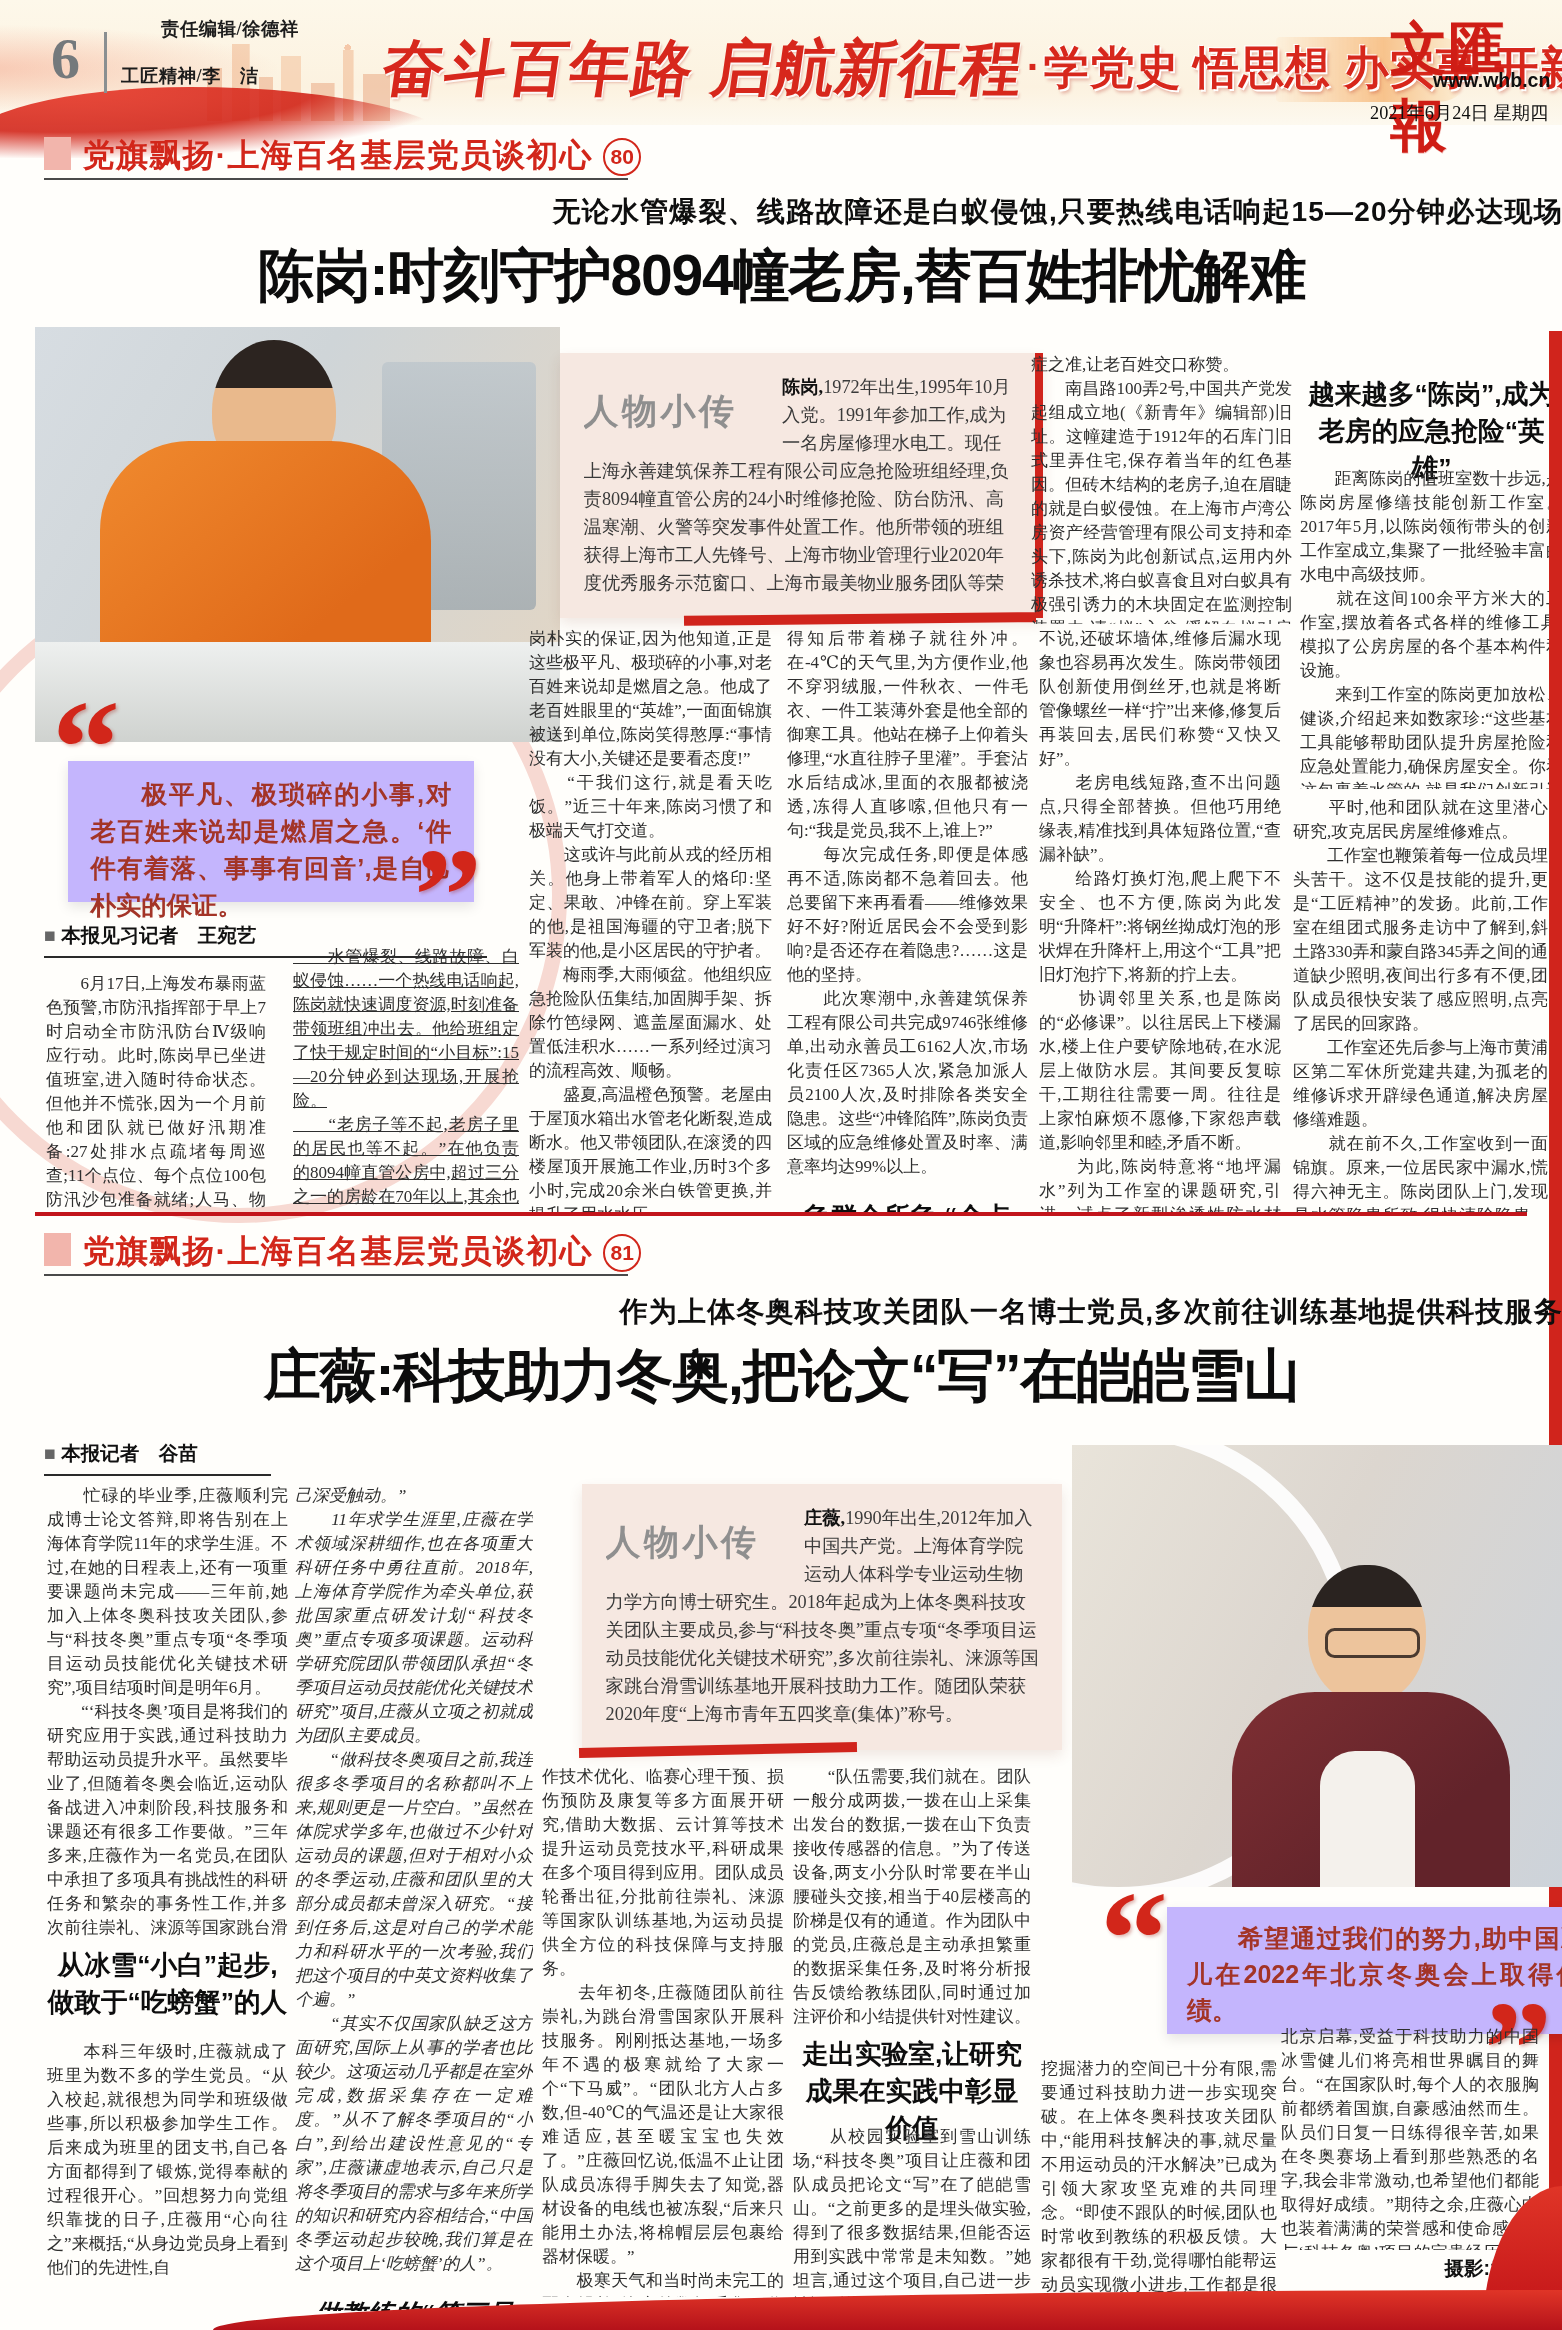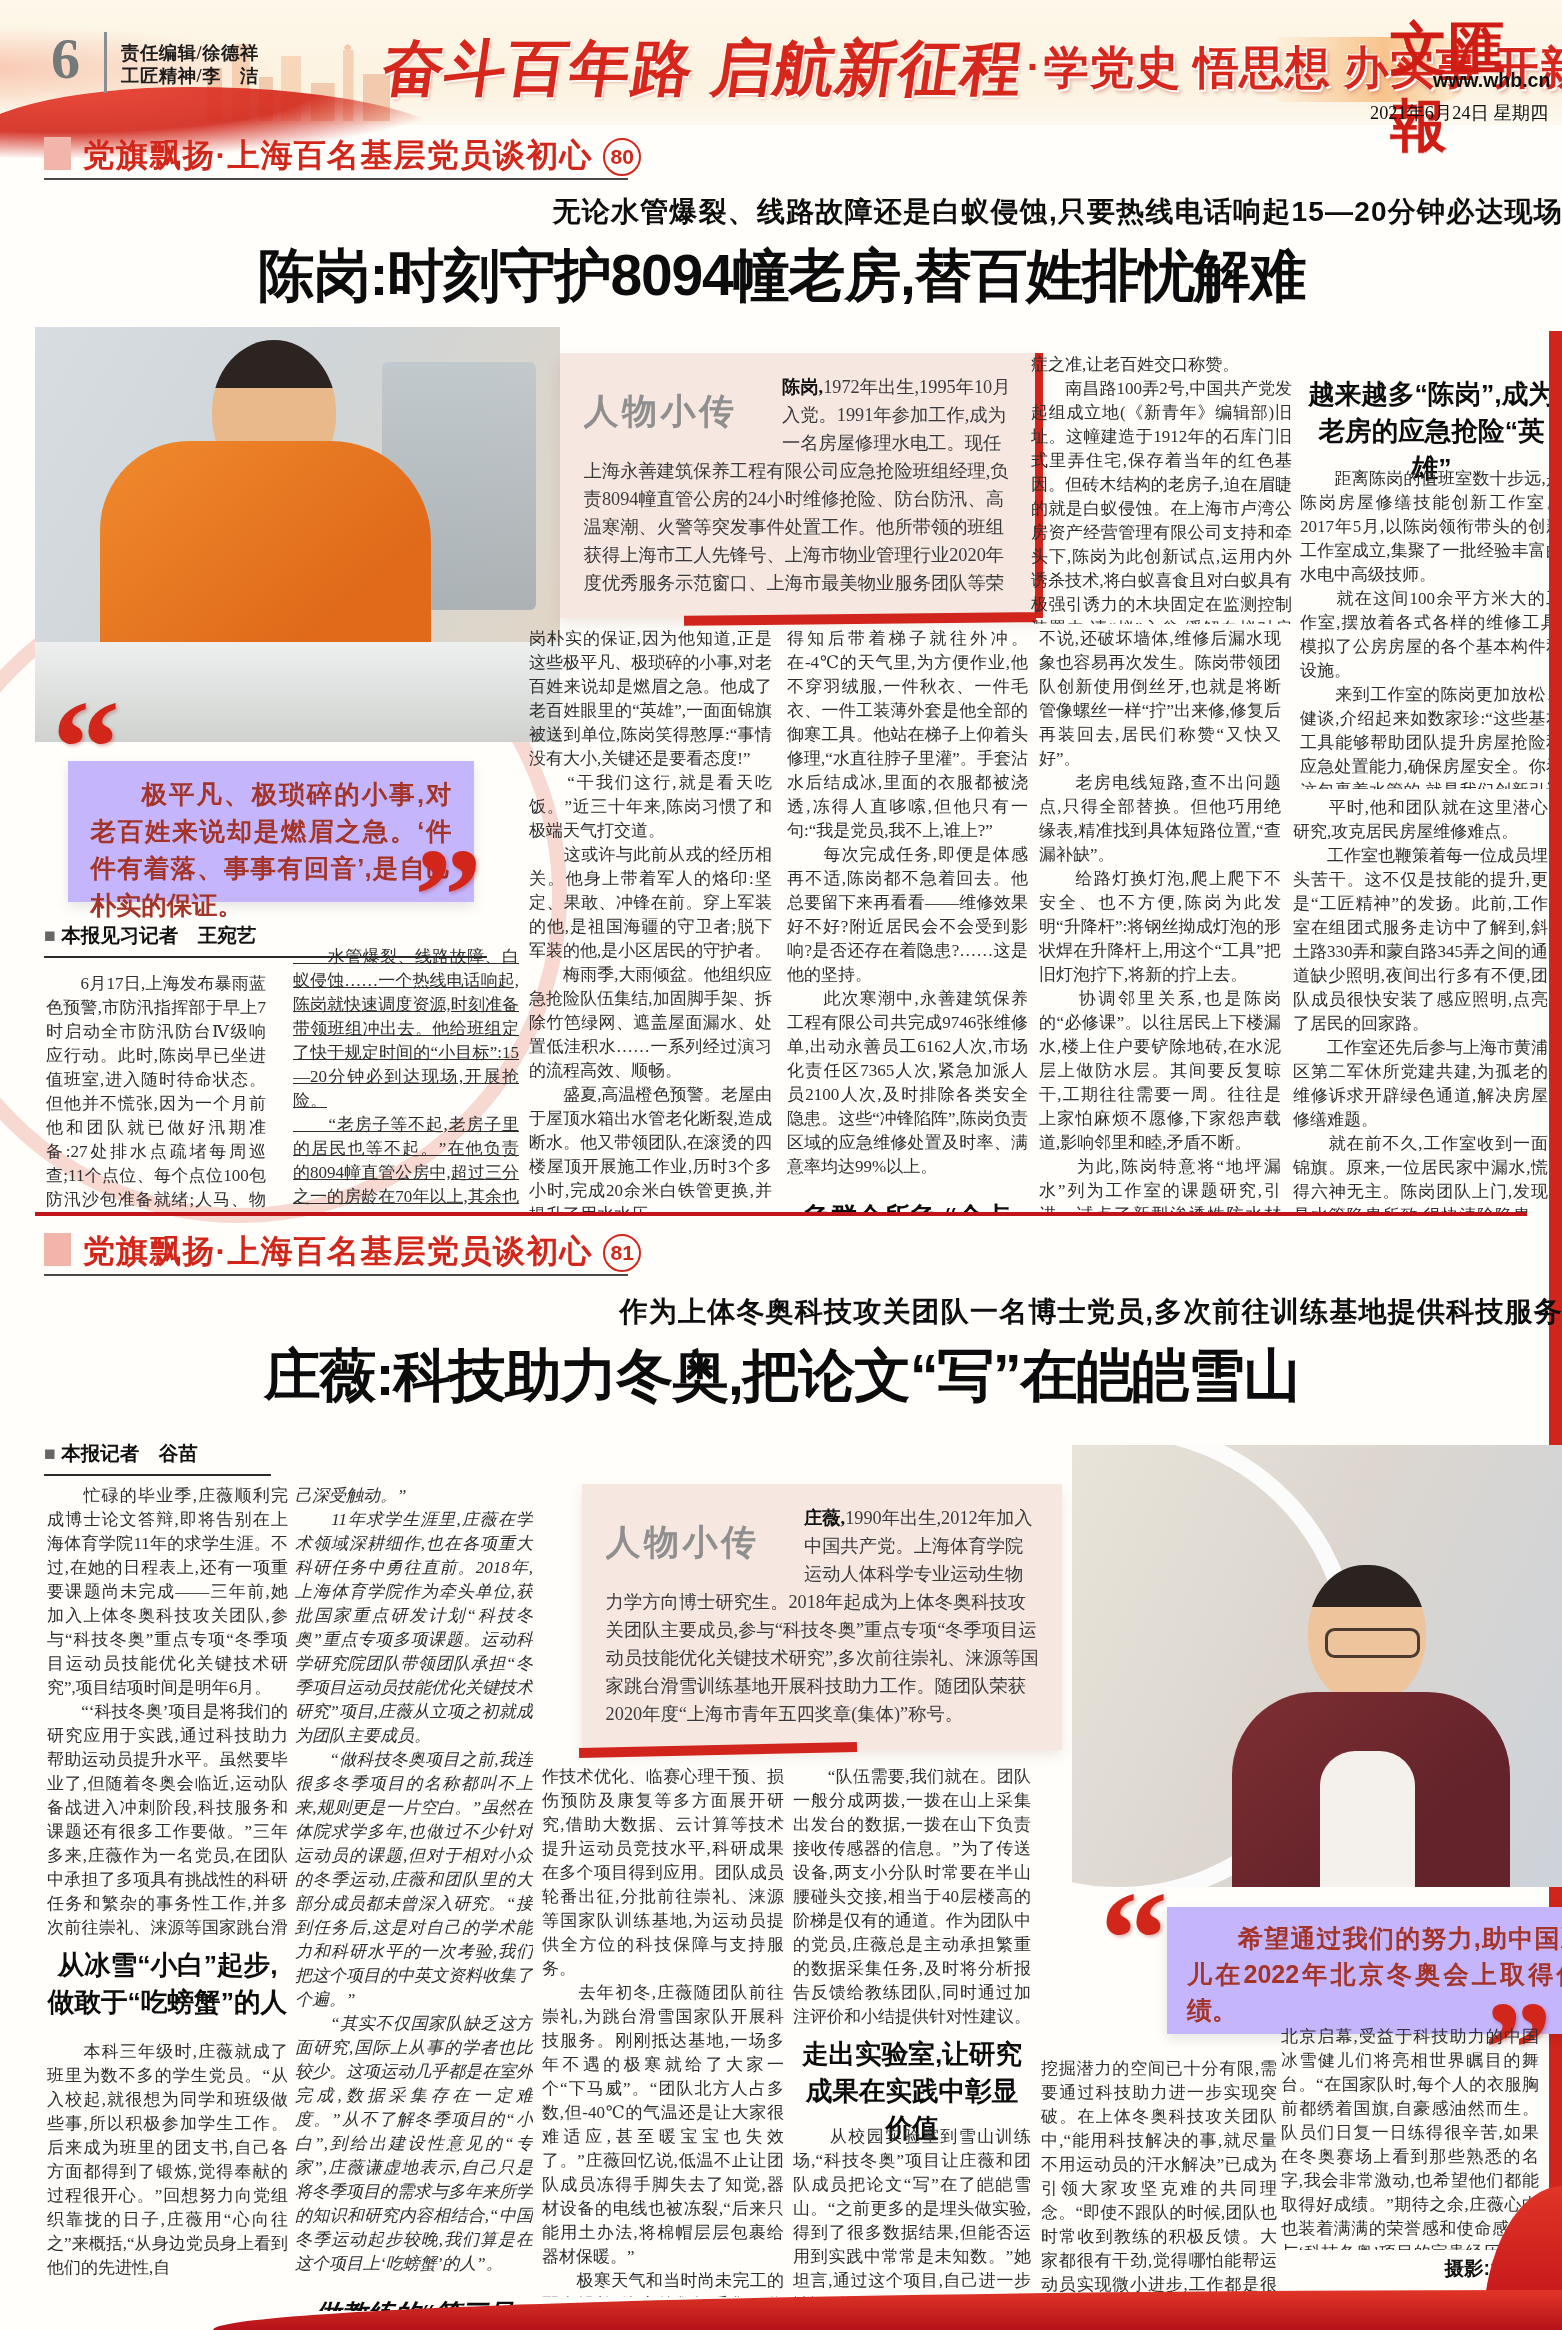--- a/index.html
+++ b/index.html
@@ -122,21 +122,21 @@
 
 <div id="page">
 
   <div id="hdr">
     <div class="hdr-ribbon2"></div>
     <div class="skyline"></div>
     <div class="train"></div>
     <div class="hdr-ribbon"></div>
     <div id="pageno">6</div>
     <div id="hdr-vline"></div>
-    <div class="ed" style="top:40px;">责任编辑/徐德祥</div>
+    <div class="ed" style="top:16px;margin-left:40px;">责任编辑/徐德祥</div>
     <div class="ed" style="top:63px;">工匠精神/李　洁</div>
     <div id="slogan" class="sans">
       <span class="script">奋斗百年路 启航新征程</span><span class="dot">·</span><span class="boldpart">学党史 悟思想 办实事 开新局</span>
     </div>
     <div id="masthead">文匯報</div>
     <div id="website" class="sans">www.whb.cn</div>
     <div id="hdate">2021年6月24日 星期四</div>
   </div>
 
   <div class="kicker sans" style="top:134px;">

